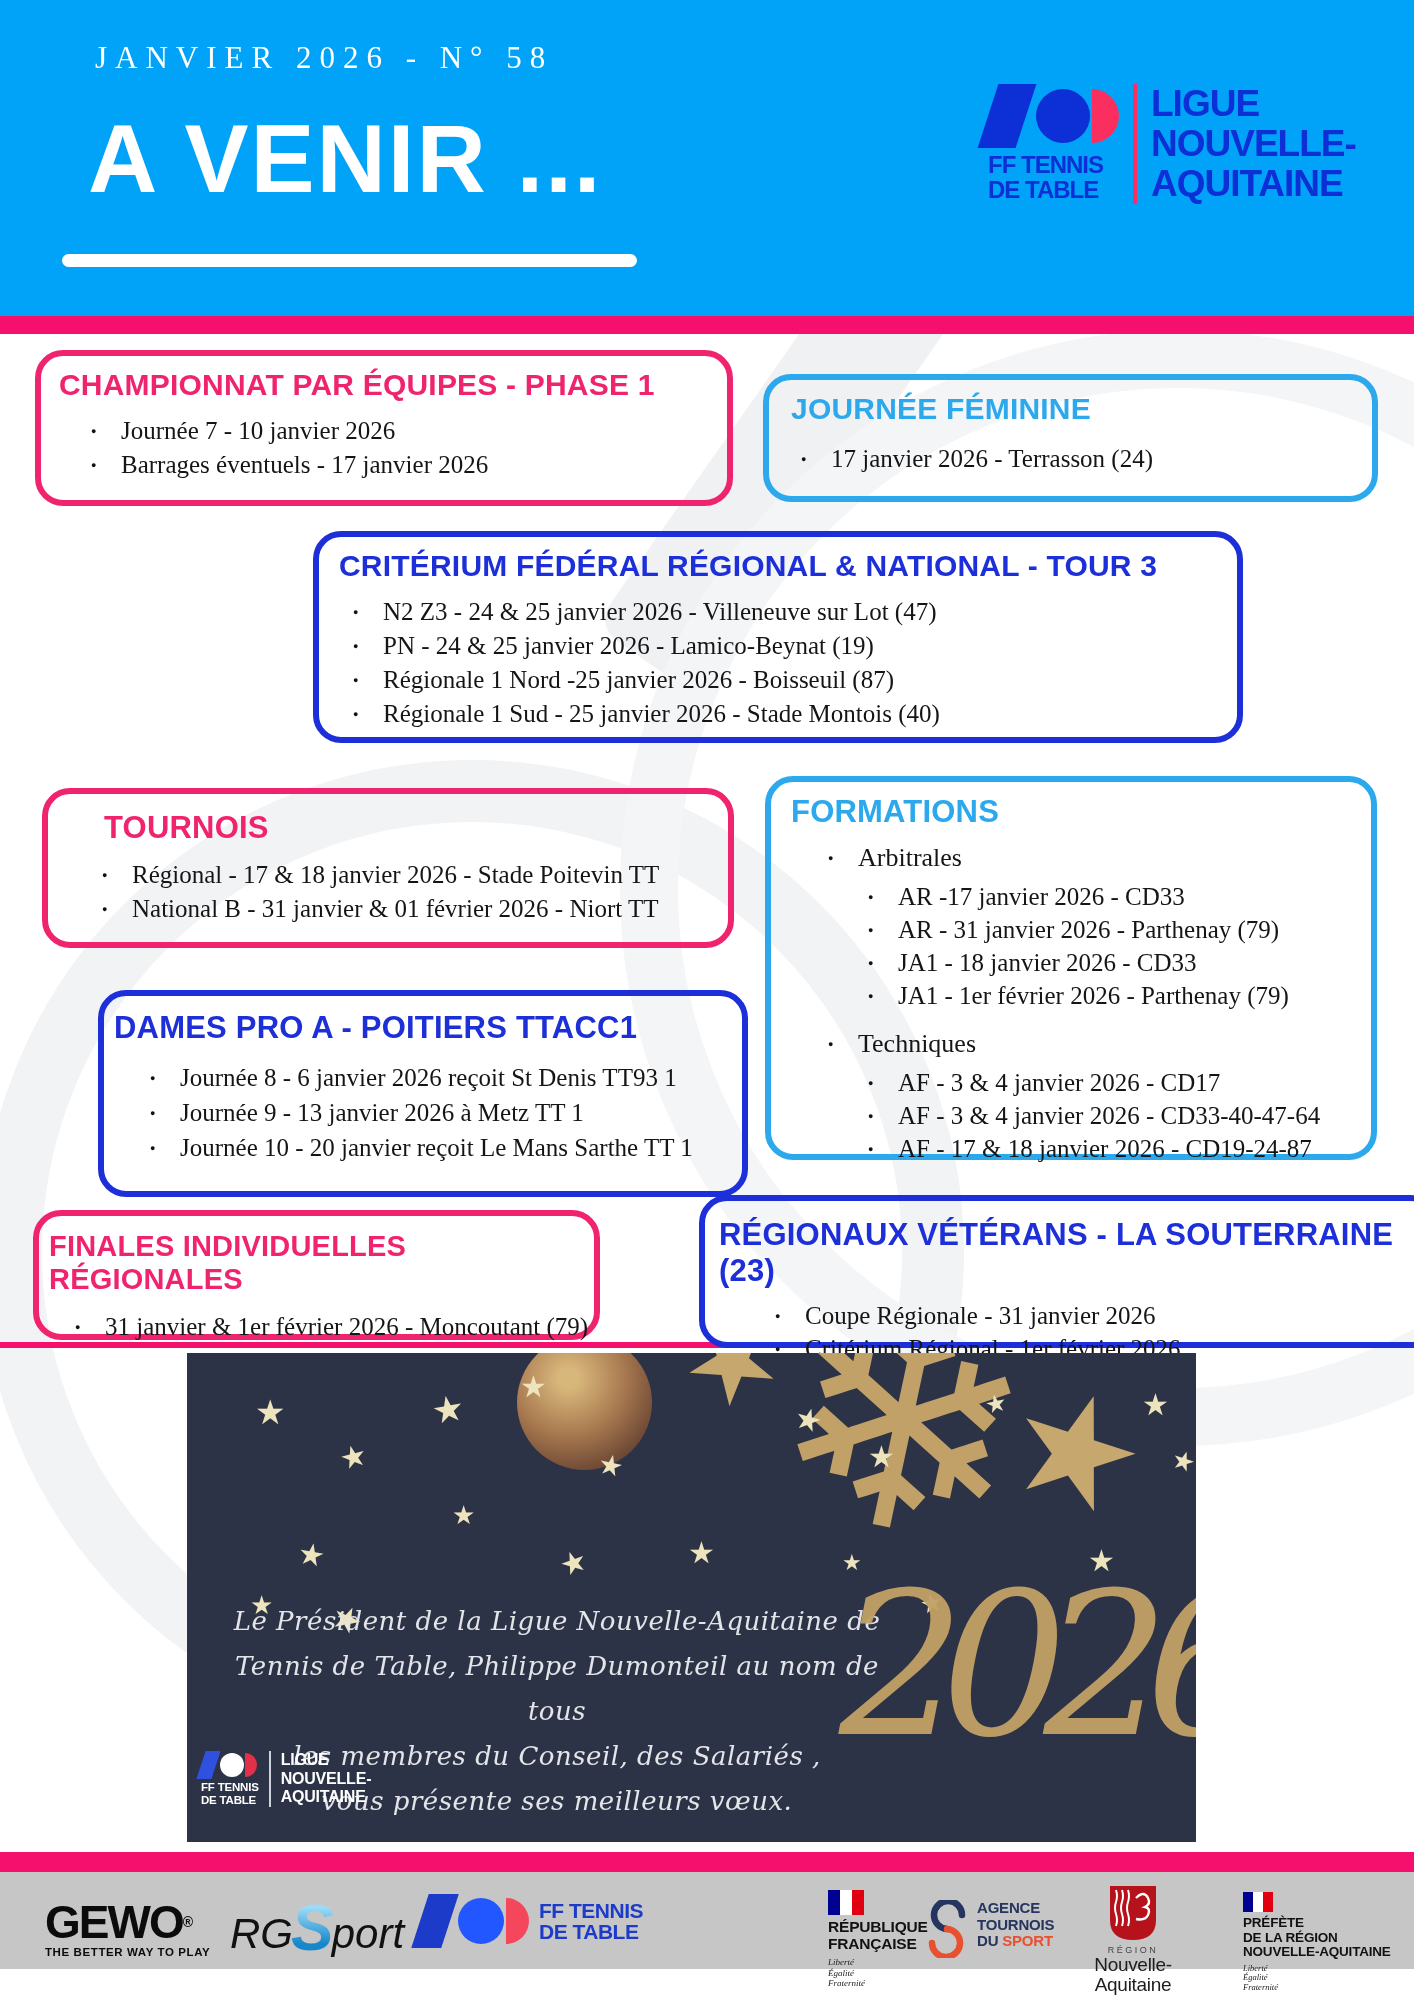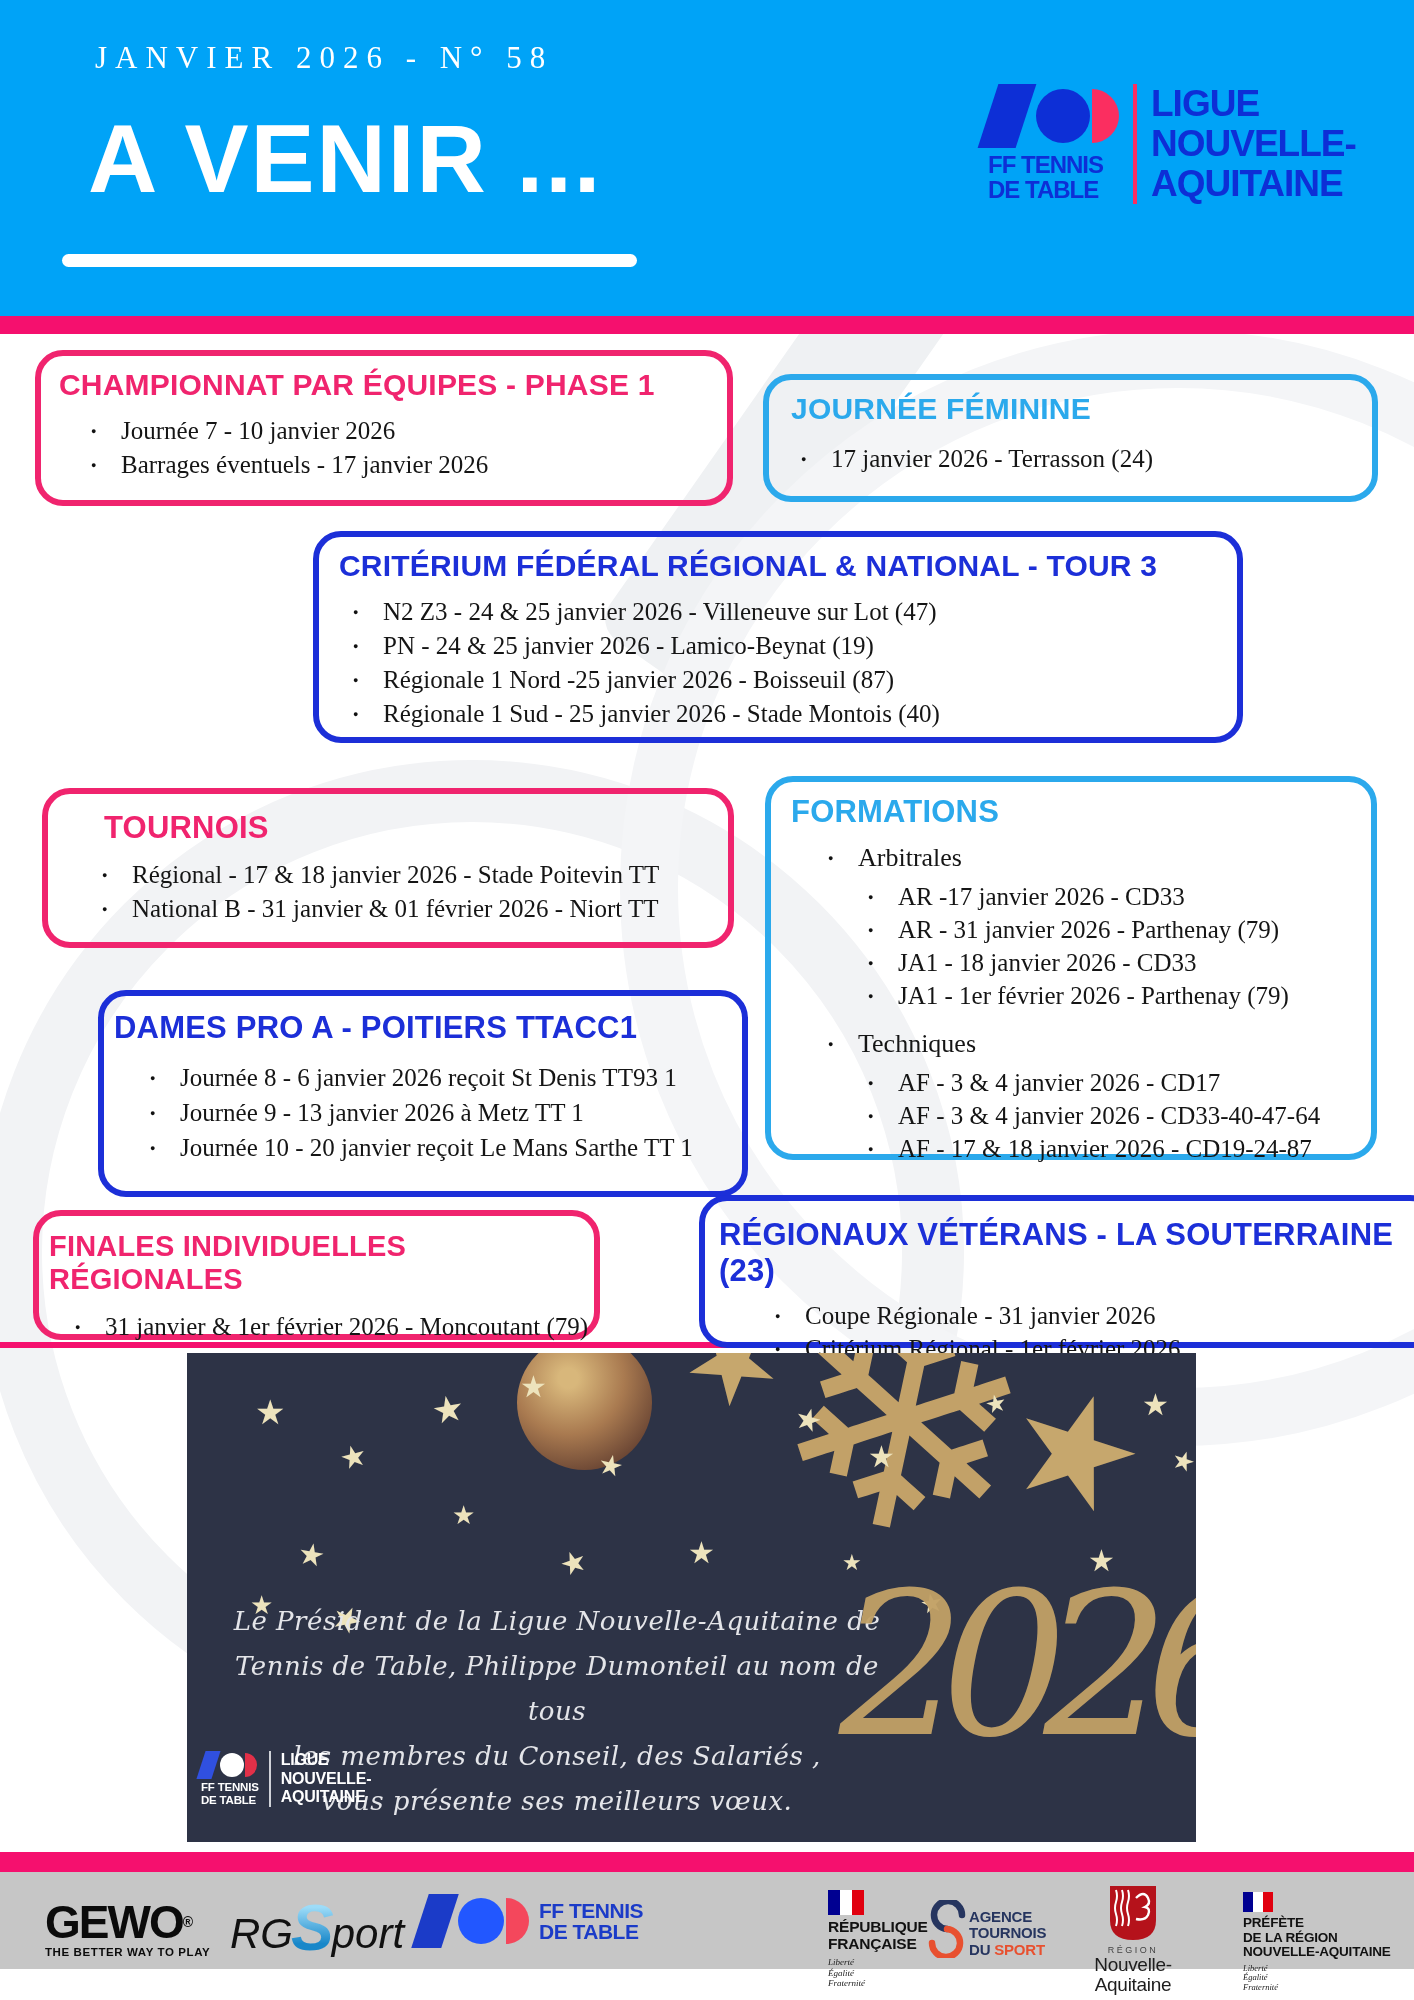--- a/index.html
+++ b/index.html
@@ -138,21 +138,21 @@
 
   .flag{display:flex;}
   .flag span{display:block;}
   .rf{left:828px;top:18px;}
   .rf .flag span{width:12px;height:25px;}
   .motto{font-family:"Liberation Serif",serif;font-style:italic;color:#222;}
   .rf-name{font-size:15.5px;font-weight:bold;color:#111;line-height:16.5px;margin-top:4px;letter-spacing:-0.2px;}
   .rf .motto div, .pref .motto div{font-size:9px;line-height:10.5px;}
   .rf .motto{margin-top:5px;}
 
-  .ans{left:925px;top:28px;display:flex;align-items:flex-end;gap:0;}
+  .ans{left:925px;top:28px;display:flex;align-items:flex-start;gap:8px;}
   .ans-t{font-size:15px;font-weight:bold;color:var(--ans-navy,#26355F);line-height:16.5px;letter-spacing:-0.2px;}
   .ans-t .or{color:var(--ans-orange,#E8502F);}
 
   .region{left:1078px;top:12px;text-align:center;width:110px;}
   .region-kicker{font-size:9px;letter-spacing:2.5px;color:#444;margin-top:3px;}
   .region-name{font-size:19px;color:#1d1d1d;line-height:20px;letter-spacing:-0.3px;}
 
   .pref{left:1243px;top:20px;}
   .pref .flag span{width:10px;height:20px;}
   .pref-name{font-size:13.5px;font-weight:bold;color:#111;line-height:14.5px;margin-top:4px;letter-spacing:-0.2px;}

